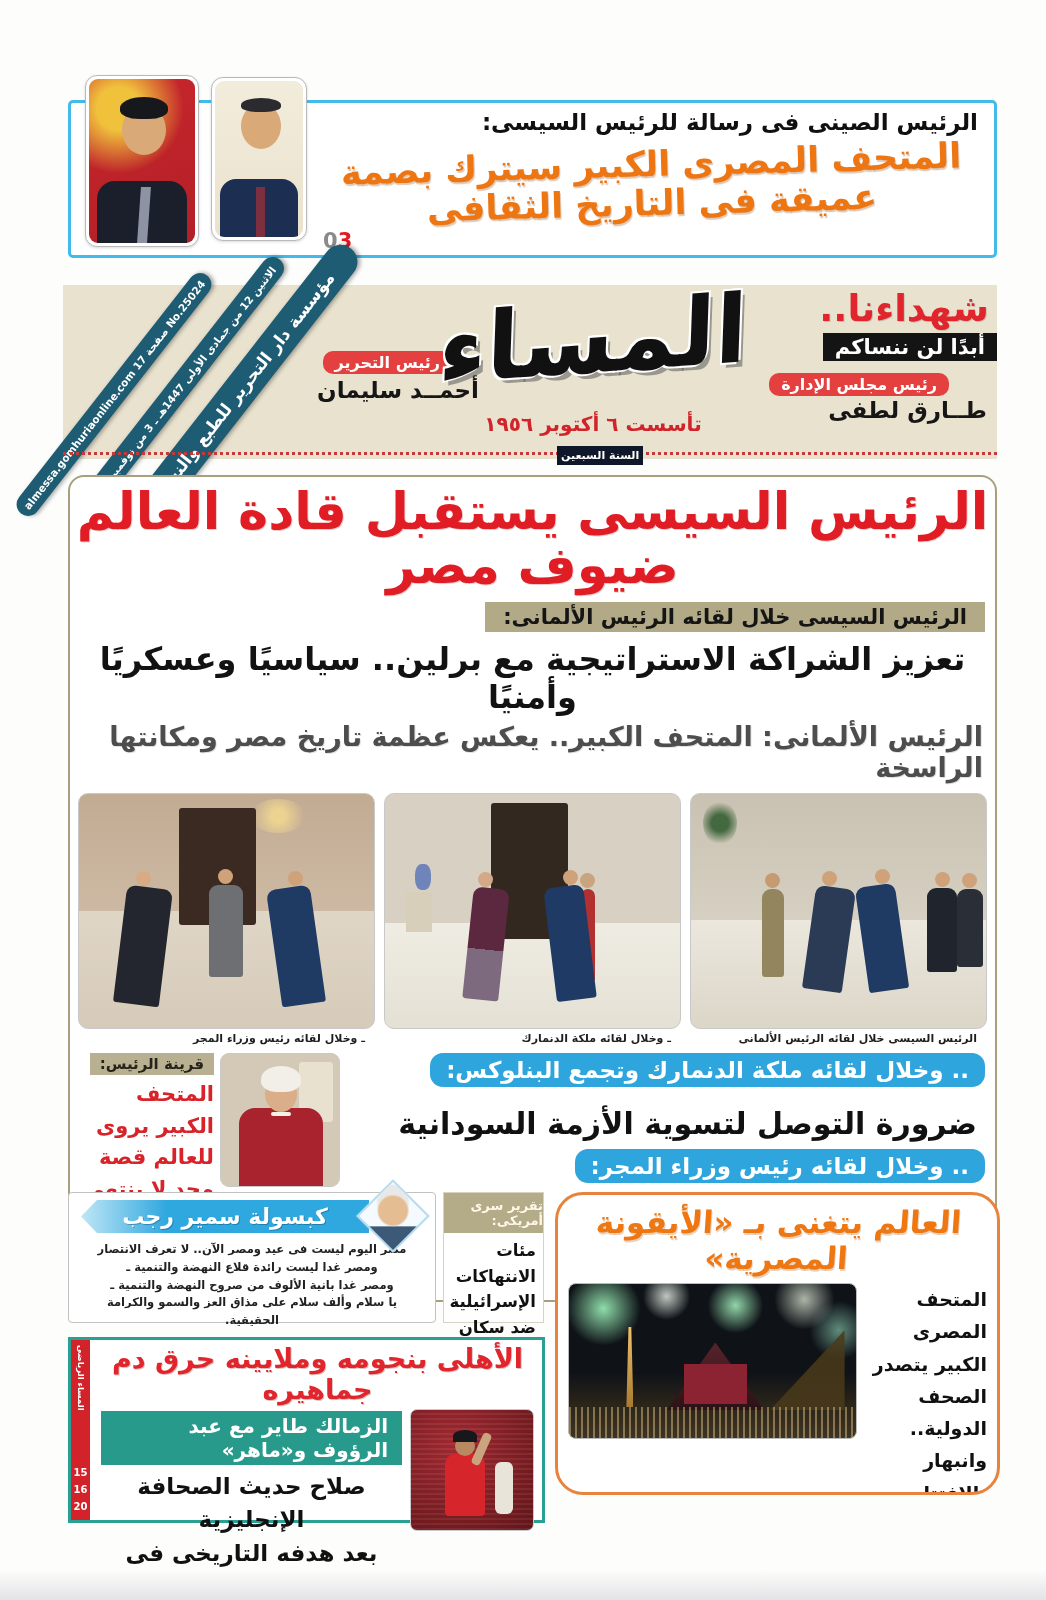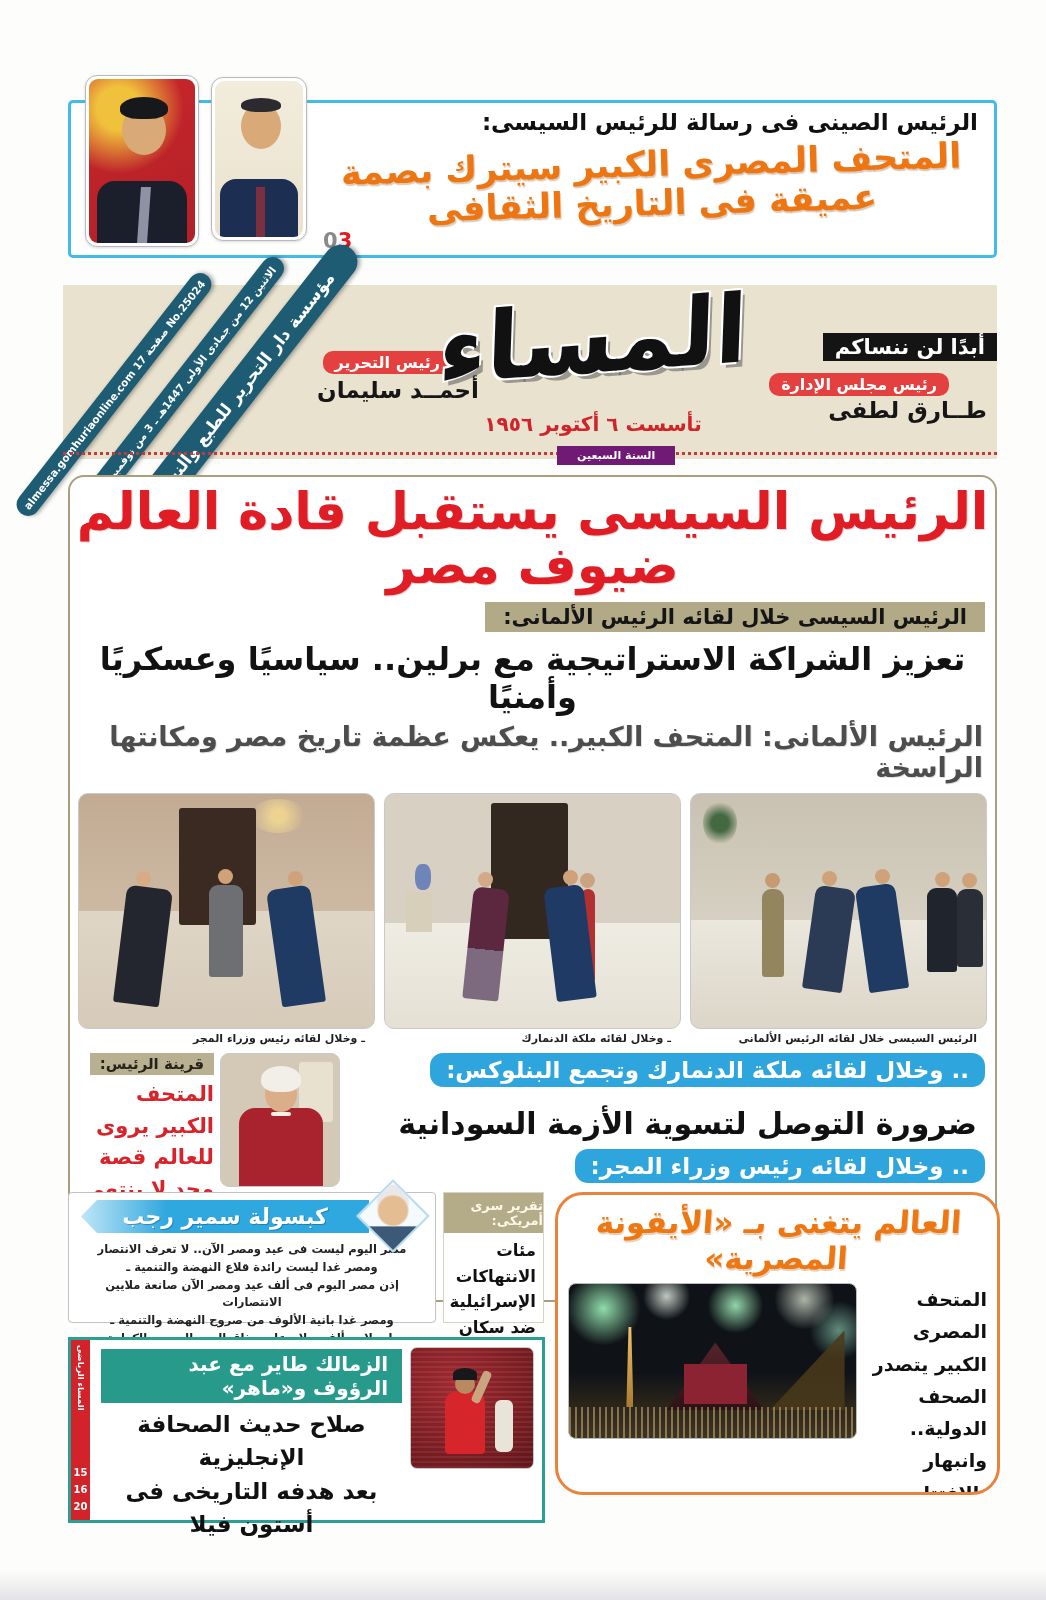--- a/index.html
+++ b/index.html
@@ -34,21 +34,21 @@
   .martyrs-red { position:absolute; right:8px; top:2px; font-size:37px; font-weight:900; color:#e0262c; text-shadow:1px 1px 0 rgba(0,0,0,.15); }
   .martyrs-black { position:absolute; right:0; top:48px; background:#141414; color:#fff; font-size:21px; font-weight:800; padding:2px 12px; }
   .pill { background:#e4403f; color:#fff; font-size:16px; font-weight:700; border-radius:10px; padding:2px 12px; display:inline-block; }
   .chair-pill { position:absolute; right:48px; top:88px; }
   .chair-name { position:absolute; right:10px; top:112px; font-size:23px; font-weight:900; color:#161616; }
   .editor-pill { position:absolute; right:545px; top:66px; }
   .editor-name { position:absolute; right:518px; top:92px; font-size:23px; font-weight:900; color:#161616; }
   .logo { position:absolute; left:372px; top:0px; width:316px; text-align:center; font-size:94px; font-weight:900; color:#111; letter-spacing:-4px; transform:rotate(-4deg) skewX(-6deg); text-shadow:-2px -2px 0 #fff, 2px -2px 0 #fff, -2px 2px 0 #fff, 4px 5px 0 rgba(90,90,90,.55); }
   .founded { position:absolute; left:398px; top:127px; width:264px; text-align:center; color:#d0242a; font-size:20px; font-weight:900; }
   .mast-dots { position:absolute; left:0; right:0; bottom:4px; border-top:3px dotted #c23a3a; }
-  .year-badge { position:absolute; left:494px; bottom:-6px; background:#701a75; color:#fff; font-size:11px; font-weight:700; padding:3px 20px; }
+  .year-badge { position:absolute; left:494px; bottom:-6px; background:#0f172a; color:#fff; font-size:11px; font-weight:700; padding:3px 4px; }
 
   
   .lead-box { position:absolute; left:68px; top:475px; width:929px; height:827px; border:2px solid #a99f7e; border-radius:16px; background:#fff; overflow:hidden; }
   .lead-head { margin-top:8px; text-align:center; font-size:51px; font-weight:900; color:#e01c24; line-height:1.05; letter-spacing:-1px; text-shadow:1px 1px 0 rgba(150,0,0,.2); }
   .lead-badge { width:fit-content; margin:10px 10px 0 0; background:#b2a987; font-size:21px; font-weight:800; color:#151515; padding:3px 18px; }
   .sub1 { font-size:32px; font-weight:900; color:#121212; text-align:center; padding:8px 10px 0; }
   .sub2 { font-size:27px; font-weight:800; color:#4d4d4d; text-align:right; padding:5px 12px 0; text-shadow:1px 1px 0 rgba(0,0,0,.12); }
   .photo-row { display:flex; gap:9px; padding:10px 8px 0; }
   .photo { flex:1; height:236px; border:1px solid #c9c9c9; border-radius:10px; overflow:hidden; position:relative; }
   .cap-row { display:flex; gap:9px; padding:3px 8px 0; }
@@ -138,20 +138,21 @@
     <div class="kicker">الرئيس الصينى فى رسالة للرئيس السيسى:</div>
     <div class="orange-head">المتحف المصرى الكبير سيترك بصمة عميقة فى التاريخ الثقافى</div>
     <div class="pageno tb-page"><span class="pn-z">0</span><span class="pn-r">3</span></div>
   </div>
 
   <div class="masthead">
     <div class="ribbon ribbon-issue">almessa.gomhuriaonline.com  صفحة 17  No.25024</div>
     <div class="ribbon ribbon-date">الاثنين 12 من جمادى الأولى 1447هـ ـ 3 من نوفمبر 2025 م</div>
     <div class="ribbon ribbon-pub">مؤسسة دار التحرير للطبع والنشر</div>
 
+    <div class="martyrs-red">شهداءنا..</div>
     <div class="martyrs-black">أبدًا لن ننساكم</div>
     <div class="pill chair-pill">رئيس مجلس الإدارة</div>
     <div class="chair-name">طــارق لطفى</div>
     <div class="pill editor-pill">رئيس التحرير</div>
     <div class="editor-name">أحمــد سليمان</div>
 
     <div class="logo">المساء</div>
     <div class="founded">تأسست ٦ أكتوبر ١٩٥٦</div>
     <div class="mast-dots"></div>
     <div class="year-badge">السنة السبعين</div>
@@ -256,21 +257,20 @@
   <div class="capsule">
     <div class="cap-head">
       <div class="cap-ribbon">كبسولة سمير رجب</div>
       <div class="cap-diamond">
           <div class="cap-face"></div>
         </div>
     </div>
     <div class="cap-body">
       <div>مصر اليوم ليست فى عيد ومصر الآن.. لا تعرف الانتصار</div>
       <div>ومصر غدا ليست رائدة قلاع النهضة والتنمية ـ</div>
-      <div>إذن مصر اليوم فى ألف عيد ومصر الآن صانعة ملايين الانتصارات</div>
       <div>ومصر غدا بانية الألوف من صروح النهضة والتنمية ـ</div>
       <div>يا سلام وألف سلام على مذاق العز والسمو والكرامة الحقيقية.</div>
     </div>
   </div>
 
   <div class="us-box">
     <div class="us-badge">تقرير سرى أمريكى:</div>
     <div class="us-lines">
       <div>مئات الانتهاكات</div>
       <div>الإسرائيلية</div>
@@ -301,20 +301,21 @@
   <div class="sports-box">
     <div class="sp-strip">
       <div class="sp-strip-title">المساء الرياضى</div>
       <div class="sp-strip-pages">
         <div>15</div>
         <div>16</div>
         <div>20</div>
       </div>
     </div>
     <div class="sp-content">
+      <div class="sp-head">الأهلى بنجومه وملايينه حرق دم جماهيره</div>
       <div class="sp-row">
         <div class="salah-photo">
           <div style="position:absolute;left:34px;top:44px;width:40px;height:62px;background:#d6252b;border-radius:10px 10px 4px 4px;"></div>
           <div style="position:absolute;left:66px;top:22px;width:9px;height:34px;background:#caa37f;border-radius:4px;transform:rotate(24deg);"></div>
           <div style="position:absolute;left:44px;top:26px;width:20px;height:20px;border-radius:50%;background:#b98a62;"></div>
           <div style="position:absolute;left:42px;top:20px;width:24px;height:12px;border-radius:50% 50% 0 0;background:#17181c;"></div>
           <div style="position:absolute;left:84px;top:52px;width:18px;height:52px;background:#e8e4da;border-radius:6px;"></div>
         </div>
         <div class="sp-textcol">
           <div class="sp-badge">الزمالك طاير مع عبد الرؤوف و«ماهر»</div>

